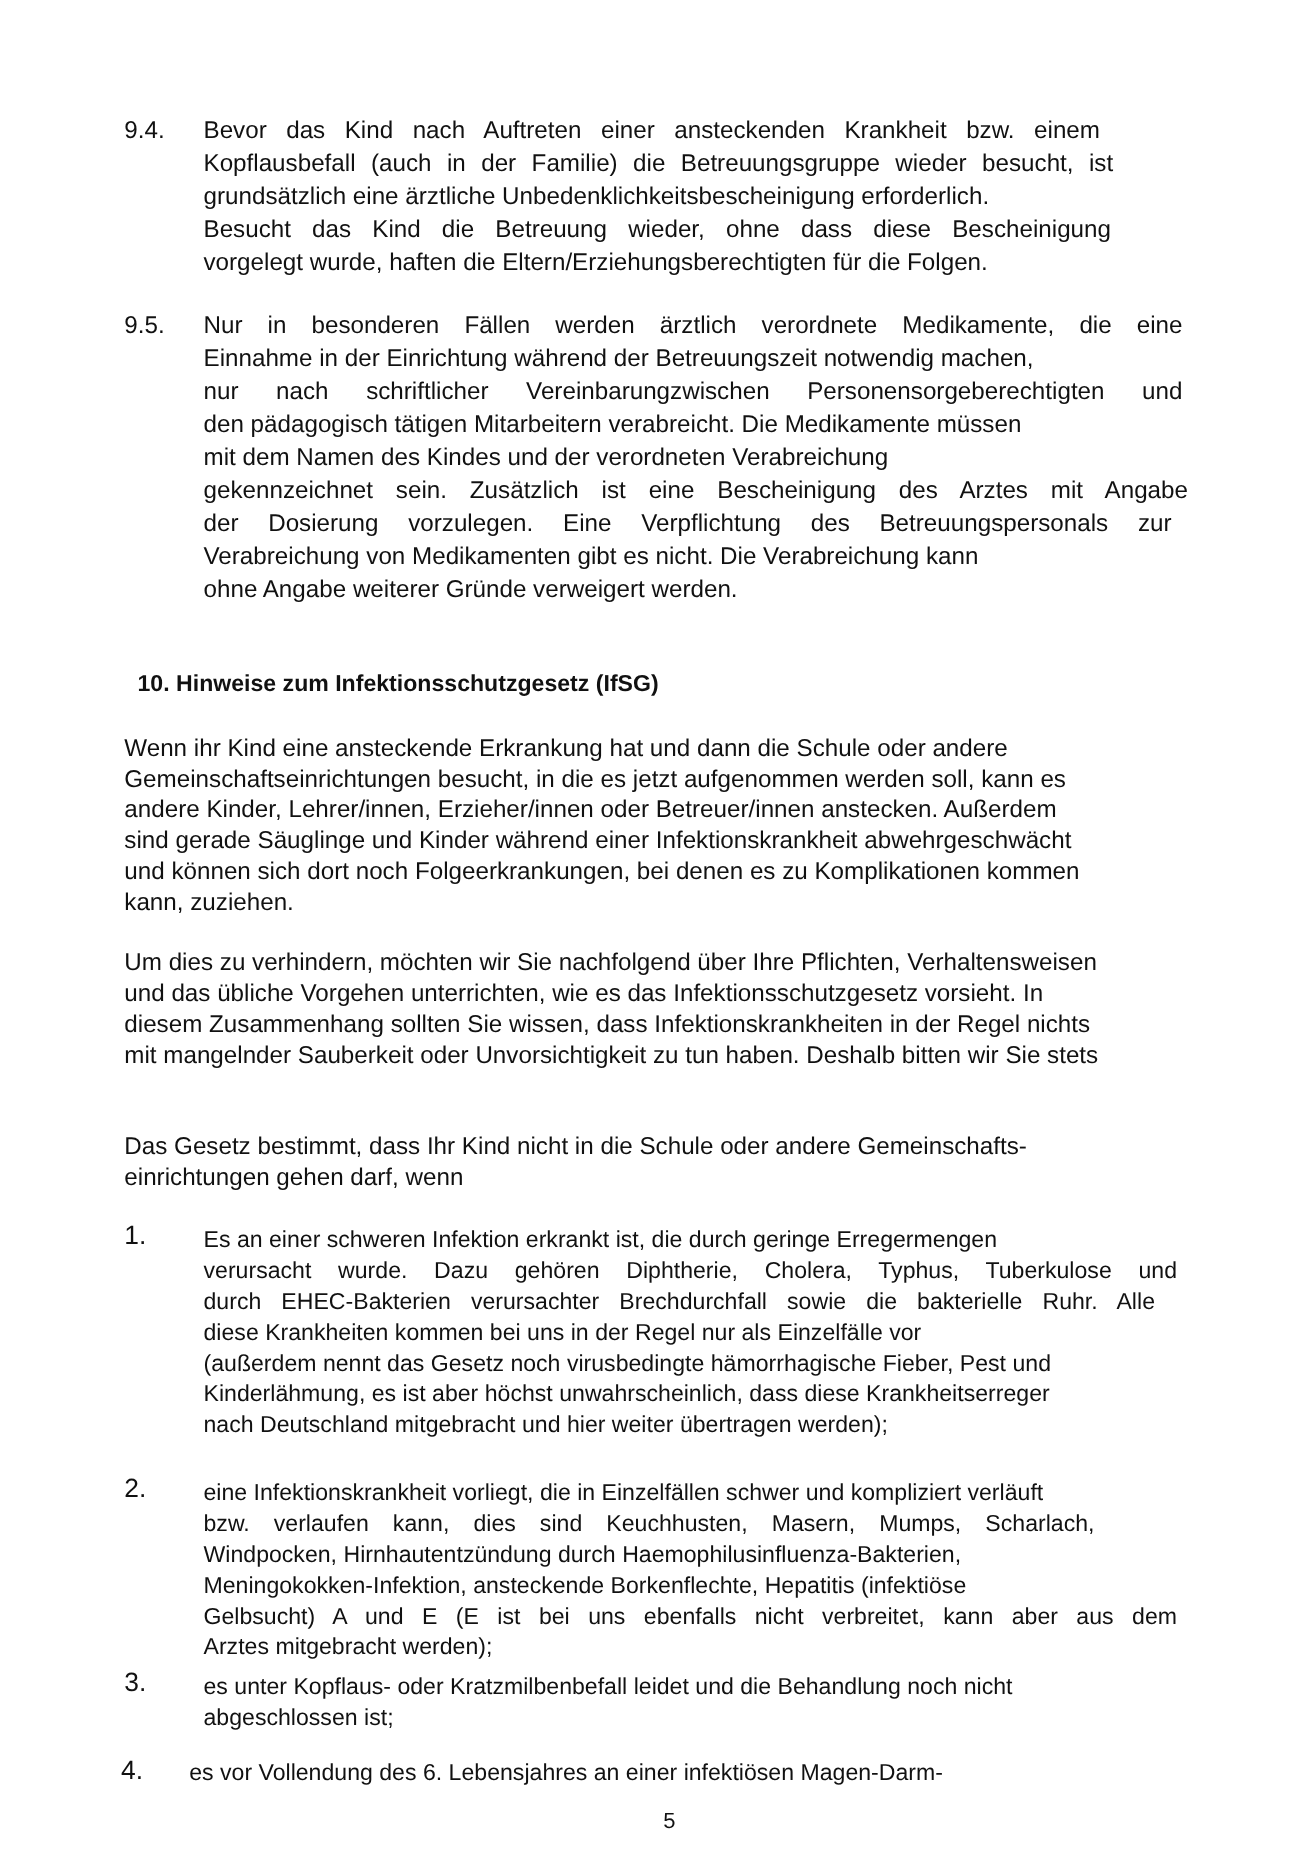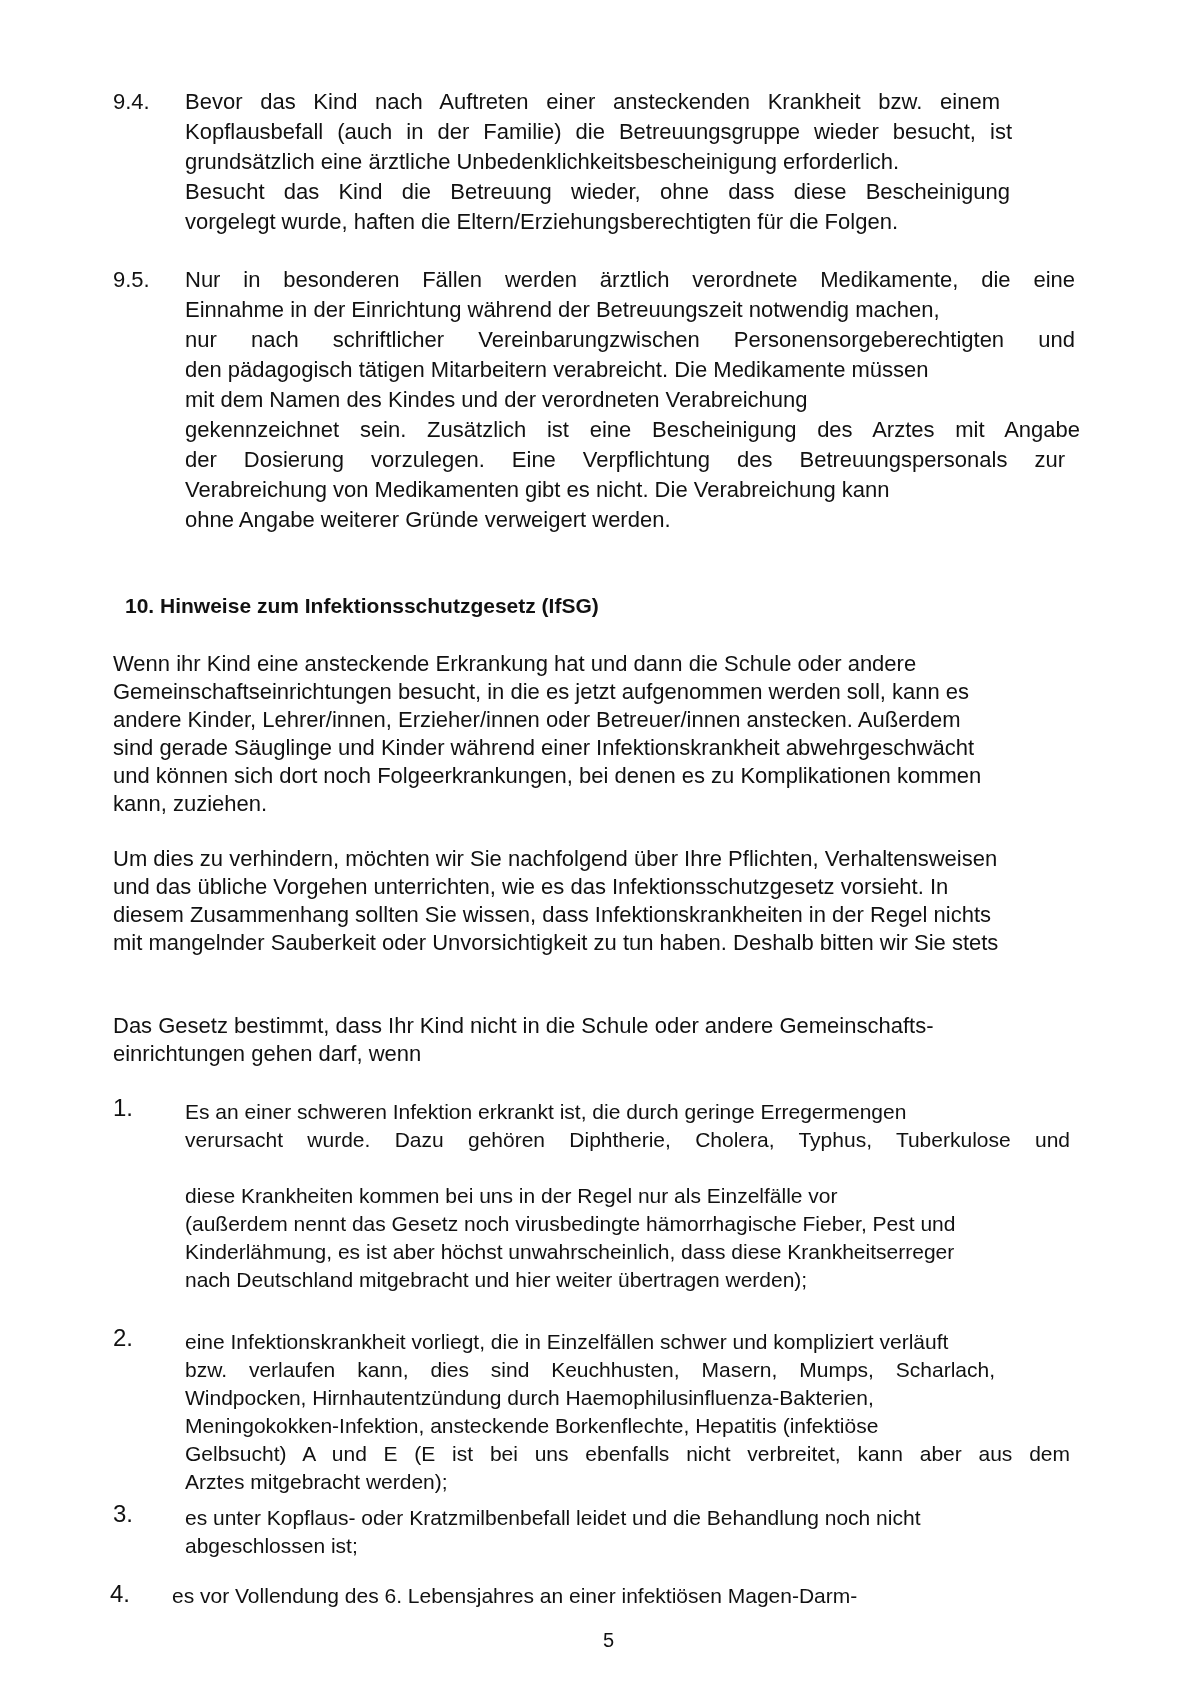--- a/index.html
+++ b/index.html
@@ -4,21 +4,21 @@
   <style>
     html, body { margin: 0; padding: 0; background: #ffffff; }
     body {
       width: 1190px;
       height: 1684px;
       position: relative;
       overflow: hidden;
       font-family: "Liberation Sans", sans-serif;
       color: #111111;
     }
-    .page { position: absolute; left: 0; top: 0; width: 1190px; height: 1384px; }
+    .page { position: absolute; left: 0; top: 16px; width: 1190px; height: 1384px; }
     .line { position: absolute; white-space: nowrap; font-size: 22px; line-height: 28px; }
     .num { position: absolute; font-size: 22px; line-height: 28px; }
     .bignum { position: absolute; font-size: 24px; line-height: 28px; }
     .heading { position: absolute; font-size: 21px; font-weight: bold; white-space: nowrap; line-height: 28px; margin-left: 12px; }
     .pagenum { position: absolute; font-size: 20px; line-height: 24px; }
     .just { text-align: justify; text-align-last: justify; }
   </style>
 </head>
 <body>
 
@@ -55,20 +55,21 @@
   <div class="line" style="left:113px; top:873px;">und das übliche Vorgehen unterrichten, wie es das Infektionsschutzgesetz vorsieht. In</div>
   <div class="line" style="left:113px; top:901px;">diesem Zusammenhang sollten Sie wissen, dass Infektionskrankheiten in der Regel nichts</div>
   <div class="line" style="left:113px; top:929px;">mit mangelnder Sauberkeit oder Unvorsichtigkeit zu tun haben. Deshalb bitten wir Sie stets</div>
 
   <div class="line" style="left:113px; top:1012px;">Das Gesetz bestimmt, dass Ihr Kind nicht in die Schule oder andere Gemeinschafts-</div>
   <div class="line" style="left:113px; top:1040px;">einrichtungen gehen darf, wenn</div>
 
   <div class="bignum" style="left:113px; top:1094px;">1.</div>
   <div class="line" style="left:185px; top:1098px; font-size:21px;">Es an einer schweren Infektion erkrankt ist, die durch geringe Erregermengen</div>
   <div class="line just" style="left:185px; top:1126px; width:885px; font-size:21px;">verursacht wurde. Dazu gehören Diphtherie, Cholera, Typhus, Tuberkulose und</div>
+  <div class="line just" style="left:185px; top:1154px; width:865px; font-size:21px;">durch EHEC-Bakterien verursachter Brechdurchfall sowie die bakterielle Ruhr. Alle</div>
   <div class="line" style="left:185px; top:1182px; font-size:21px;">diese Krankheiten kommen bei uns in der Regel nur als Einzelfälle vor</div>
   <div class="line" style="left:185px; top:1210px; font-size:21px;">(außerdem nennt das Gesetz noch virusbedingte hämorrhagische Fieber, Pest und</div>
   <div class="line" style="left:185px; top:1238px; font-size:21px;">Kinderlähmung, es ist aber höchst unwahrscheinlich, dass diese Krankheitserreger</div>
   <div class="line" style="left:185px; top:1266px; font-size:21px;">nach Deutschland mitgebracht und hier weiter übertragen werden);</div>
 
   <div class="bignum" style="left:113px; top:1324px;">2.</div>
   <div class="line" style="left:185px; top:1328px; font-size:21px;">eine Infektionskrankheit vorliegt, die in Einzelfällen schwer und kompliziert verläuft</div>
   <div class="line just" style="left:185px; top:1356px; width:810px; font-size:21px;">bzw. verlaufen kann, dies sind Keuchhusten, Masern, Mumps, Scharlach,</div>
   <div class="line" style="left:185px; top:1384px; font-size:21px;">Windpocken, Hirnhautentzündung durch Haemophilusinfluenza-Bakterien,</div>
   <div class="line" style="left:185px; top:1412px; font-size:21px;">Meningokokken-Infektion, ansteckende Borkenflechte, Hepatitis (infektiöse</div>

